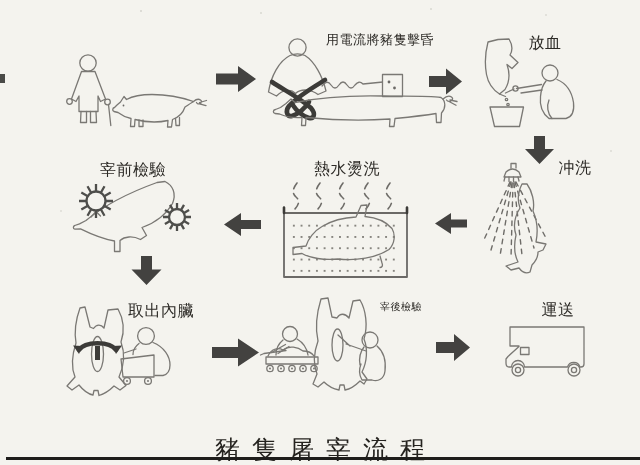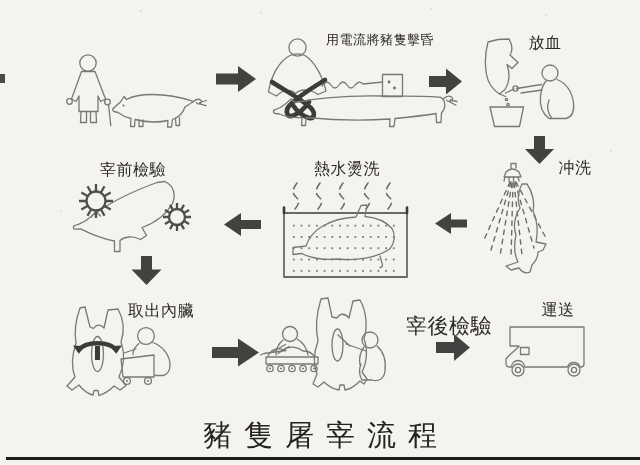--- a/index.html
+++ b/index.html
@@ -6,22 +6,22 @@
   .canvas{
     position:relative;width:640px;height:465px;overflow:hidden;
     background:#f4f3ee;
     font-family:"Liberation Serif","DejaVu Serif",serif;
   }
   .label{
     position:absolute;color:#2c2a26;text-align:center;white-space:nowrap;
     font-size:16px;line-height:1.1;letter-spacing:0.5px;
   }
   .title{
-    position:absolute;left:0;width:100%;top:416px;text-align:center;
-    font-size:29px;letter-spacing:12px;text-indent:12px;color:#25231f;
+    position:absolute;left:0;width:100%;top:433px;text-align:center;
+    font-size:25px;letter-spacing:12px;text-indent:12px;color:#25231f;
   }
   svg.scene,svg.arrow{position:absolute;overflow:visible;}
   .outline{fill:none;stroke:#7a7874;stroke-width:1.3;stroke-linecap:round;stroke-linejoin:round;}
   .thick{fill:none;stroke:#6b6966;stroke-width:1.8;stroke-linecap:round;stroke-linejoin:round;}
   .dark-stroke{fill:none;stroke:#3c3b38;stroke-linecap:round;stroke-linejoin:round;}
   .dark-fill{fill:#3c3b38;stroke:none;}
   .arrow-fill{fill:#434240;stroke:none;}
   .dashed{fill:none;stroke:#6e6c68;stroke-width:1.4;stroke-linecap:round;stroke-dasharray:4.5 5;}
   .steam{fill:none;stroke:#6e6c68;stroke-width:1.6;stroke-linecap:round;stroke-dasharray:6.5 5;}
   .dot{fill:#6b6966;stroke:none;}
@@ -241,20 +241,20 @@
   <svg class="arrow" style="left:436px;top:332px;" width="34" height="31" viewBox="0 0 34 31">
     <polygon class="arrow-fill" points="0,10 18,10 18,2 34,15.5 18,29 18,21 0,21"></polygon>
   </svg>
 
   <div class="label" style="left:316px;top:33px;width:128px;font-size:13px;">用電流將豬隻擊昏</div>
   <div class="label" style="left:523px;top:34px;width:44px;">放血</div>
   <div class="label" style="left:553px;top:159px;width:44px;">冲洗</div>
   <div class="label" style="left:308px;top:160px;width:72px;text-align:right;">熱水燙洗</div>
   <div class="label" style="left:98px;top:161px;width:70px;">宰前檢驗</div>
   <div class="label" style="left:126px;top:302px;width:70px;">取出內臟</div>
-  <div class="label" style="left:366px;top:315px;width:70px;font-size:21px;margin-left:40px;">宰後檢驗</div>
+  <div class="label" style="left:366px;top:301px;width:70px;font-size:10px;">宰後檢驗</div>
   <div class="label" style="left:536px;top:301px;width:44px;">運送</div>
 
   <div class="title">豬隻屠宰流程</div>
 
   <div class="scan-mark-left"></div>
   <div class="scan-line-bottom"></div>
 </div>
 
 </body></html>

